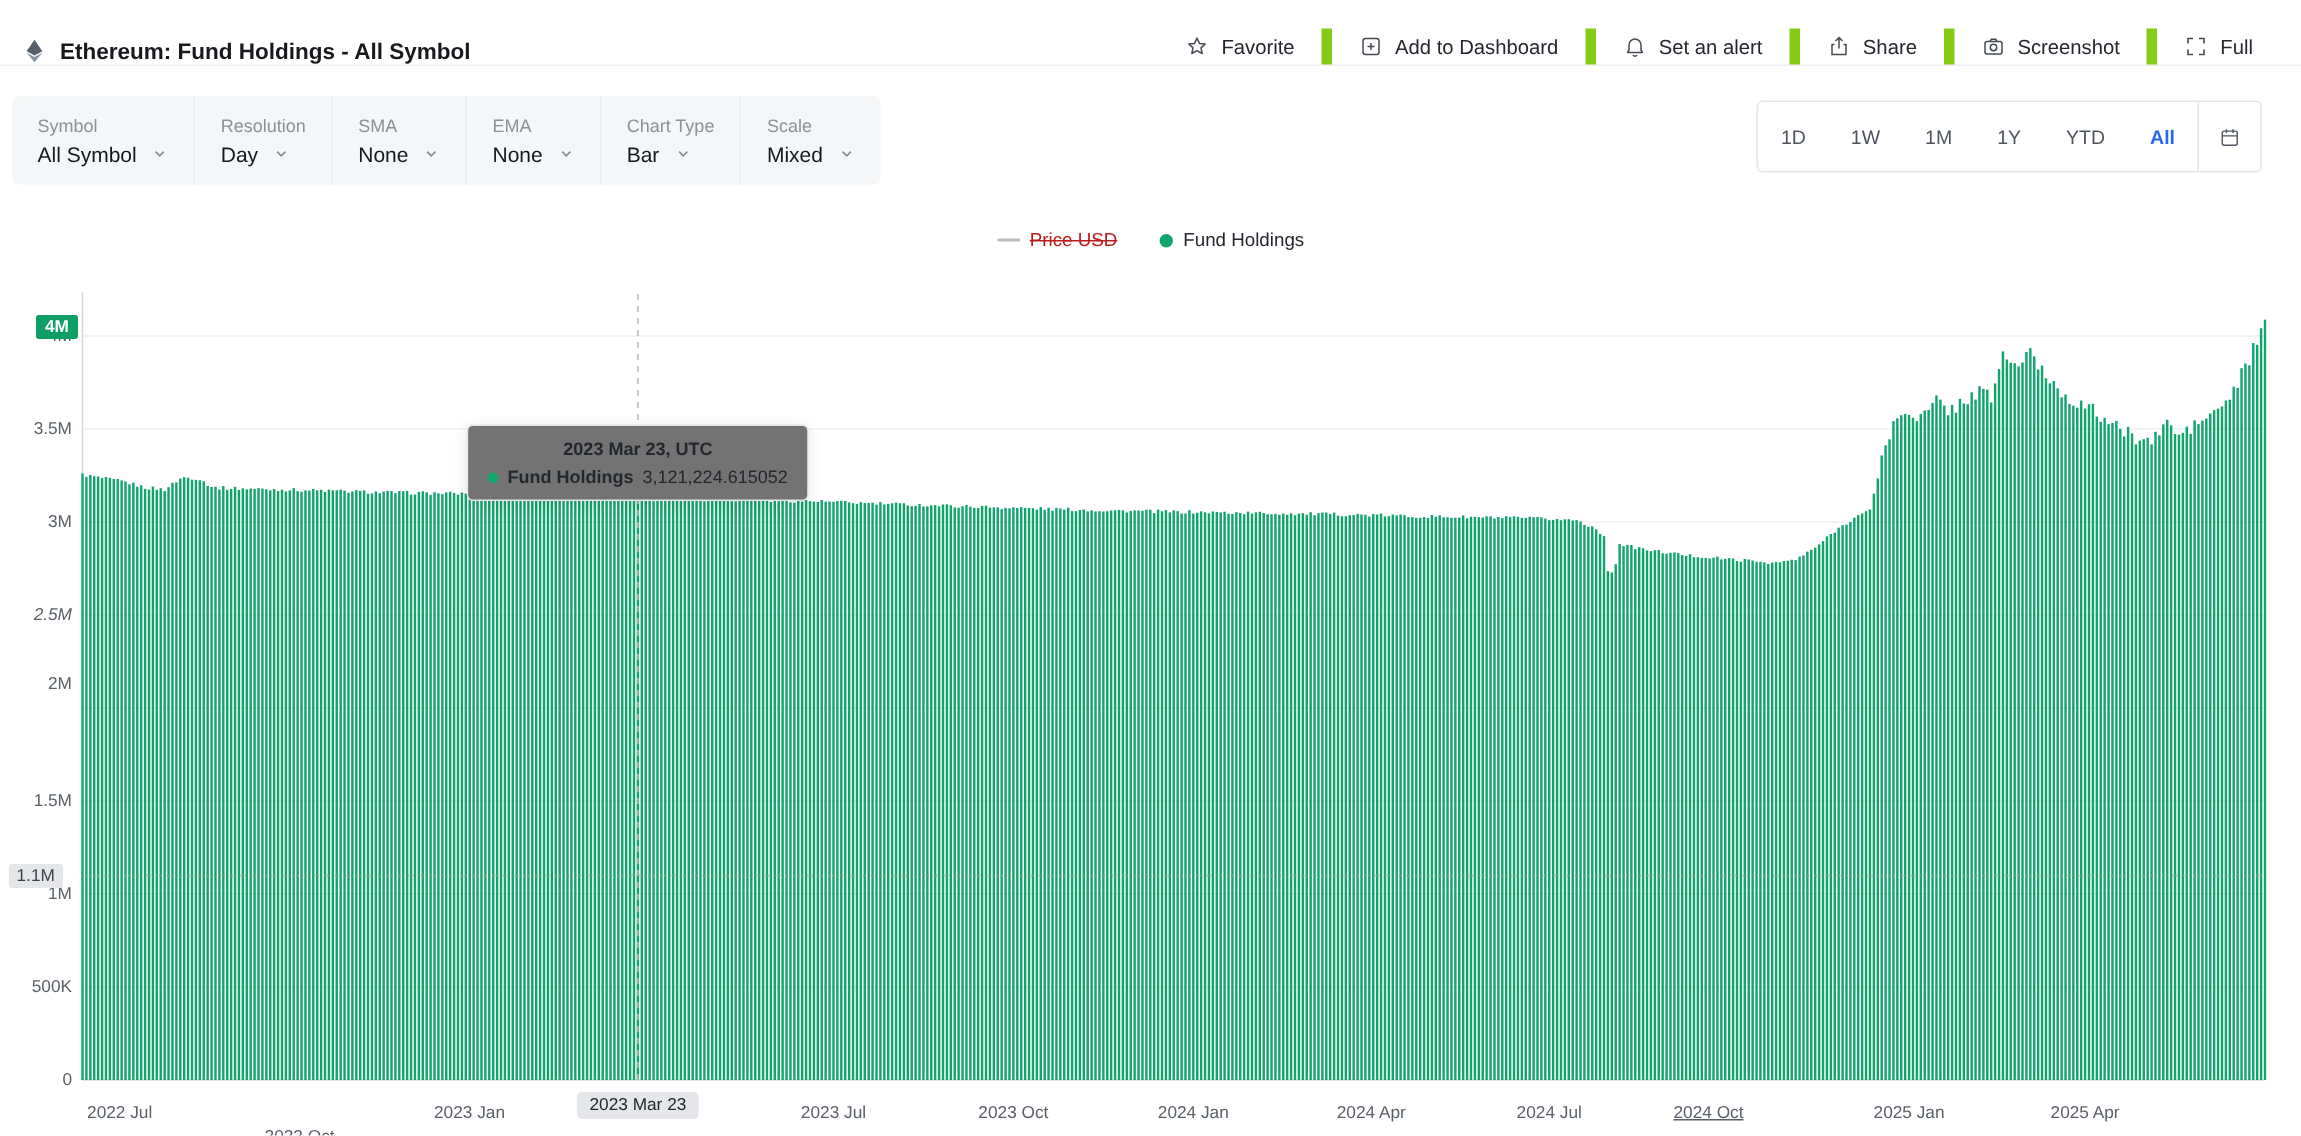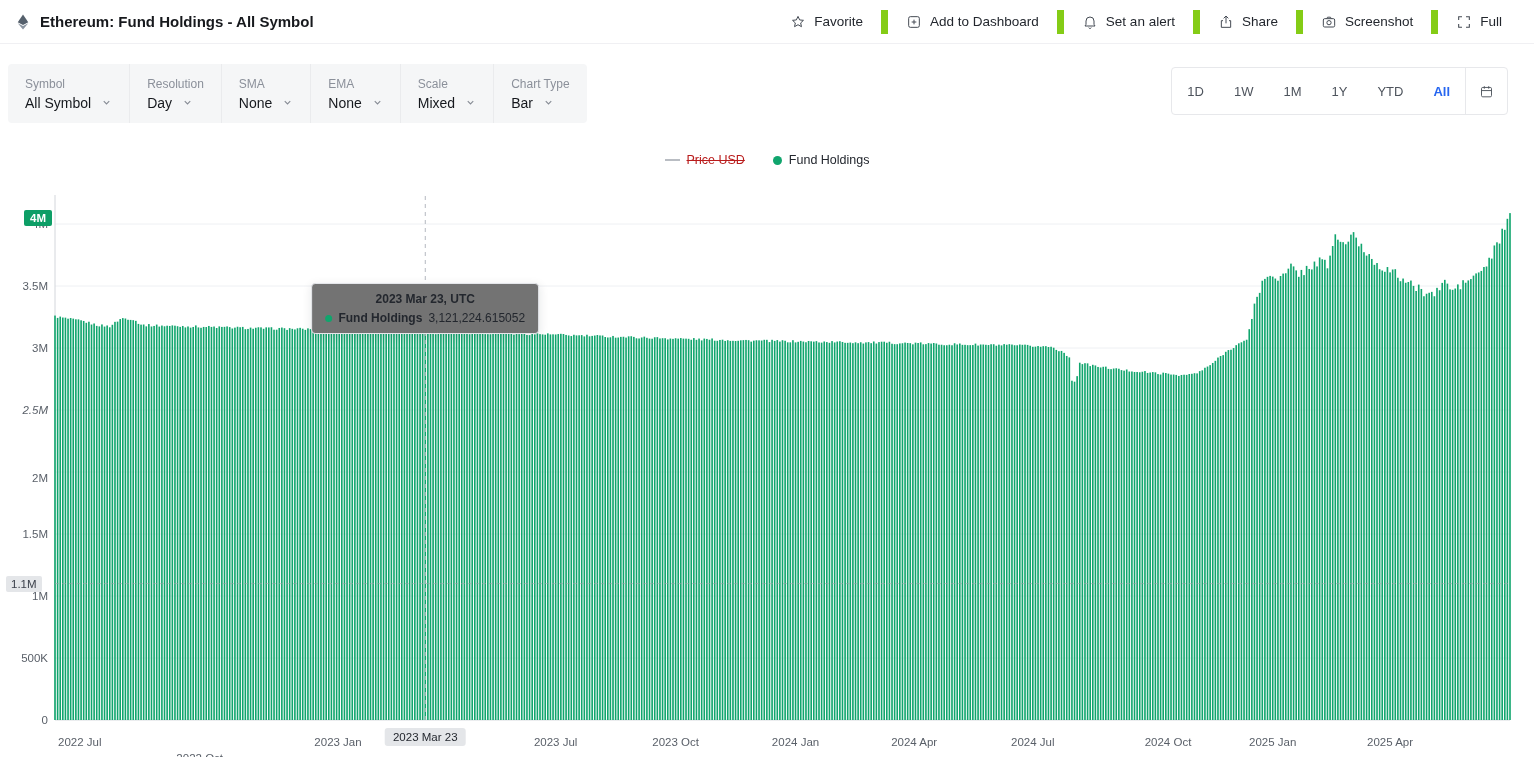--- a/index.html
+++ b/index.html
@@ -4,21 +4,21 @@
 <style>
   html,body{margin:0;padding:0;}
   body{
     width:1534px;height:757px;position:relative;overflow:hidden;
     background:#ffffff;color:#1e222a;
     font-family:"Liberation Sans", sans-serif;
     -webkit-font-smoothing:antialiased;
   }
   
   .header{position:absolute;top:0;left:0;width:100%;height:44px;box-sizing:border-box;
-    display:flex;align-items:center;padding:0 14px;border-bottom:1px solid #f0f0f3;background:#fff;}
+    display:flex;align-items:flex-end;padding:0 14px;border-bottom:1px solid #f0f0f3;background:#fff;}
   .eth-icon{width:18px;height:18px;flex:0 0 auto;}
   .page-title{font-size:15px;font-weight:700;color:#17191d;margin-left:8px;}
   .hdr-actions{margin-left:auto;display:flex;align-items:center;}
   .hdr-action{display:flex;align-items:center;gap:8px;padding:0 18px;height:24px;
     font-size:13.5px;color:#23272e;cursor:pointer;white-space:nowrap;}
   .hdr-action+.hdr-action{border-left:7px solid #84cc16;}
   .hdr-action svg{width:16px;height:16px;color:#454b54;}
   
   .toolbar{position:absolute;top:64px;left:8px;height:59px;background:#f5f6f7;border-radius:4px;
     display:flex;align-items:stretch;}
@@ -149,32 +149,32 @@
   <div class="ctrl">
     <div class="ctrl-label">EMA</div>
     <div class="ctrl-value">
         <span>None</span>
       <svg viewBox="0 0 20 20">
           <path d="M5 7.5l5 5 5-5" fill="none" stroke="currentColor" stroke-width="2"></path>
         </svg>
       </div>
   </div>
   <div class="ctrl">
+    <div class="ctrl-label">Chart Type</div>
+    <div class="ctrl-value">
+        <span>Bar</span>
+      <svg viewBox="0 0 20 20">
+          <path d="M5 7.5l5 5 5-5" fill="none" stroke="currentColor" stroke-width="2"></path>
+        </svg>
+      </div>
+  </div>
+  <div class="ctrl">
     <div class="ctrl-label">Scale</div>
     <div class="ctrl-value">
         <span>Mixed</span>
-      <svg viewBox="0 0 20 20">
-          <path d="M5 7.5l5 5 5-5" fill="none" stroke="currentColor" stroke-width="2"></path>
-        </svg>
-      </div>
-  </div>
-  <div class="ctrl">
-    <div class="ctrl-label">Chart Type</div>
-    <div class="ctrl-value">
-        <span>Bar</span>
       <svg viewBox="0 0 20 20">
           <path d="M5 7.5l5 5 5-5" fill="none" stroke="currentColor" stroke-width="2"></path>
         </svg>
       </div>
   </div>
 </div>
 
 <div class="range-group">
   <span class="range-btn">1D</span>
   <span class="range-btn">1W</span>
@@ -789,29 +789,29 @@
     <div class="t-row">
       <span class="t-dot" style="background: rgb(16, 165, 109);"></span>
       <span class="t-series">Fund Holdings</span>
       <span class="t-value">3,121,224.615052</span>
     </div>
   </div>
 <div class="ytick" style="top: 34px;">4M</div>
     <div class="ytick" style="top: 96px;">3.5M</div>
     <div class="ytick" style="top: 158px;">3M</div>
     <div class="ytick" style="top: 220px; font-style: italic;">2.5M</div>
-    <div class="ytick" style="top: 288px;">2M</div>
+    <div class="ytick" style="top: 266px;">2M</div>
     <div class="ytick" style="top: 344px;">1.5M</div>
     <div class="ytick" style="top: 406px;">1M</div>
     <div class="ytick" style="top: 468px;">500K</div>
     <div class="ytick" style="top: 530px;">0</div>
     <div class="xtick" style="left: 79.7715px;">2022 Jul</div>
     <div class="xtick" style="left: 199.718px; margin-top: 16px;">2022 Oct</div>
-    <div class="xtick" style="left: 338px; text-align: center;">2023 Jan</div>
+    <div class="xtick" style="left: 313px; text-align: center;">2023 Jan</div>
     <div class="xtick" style="left: 555.645px;">2023 Jul</div>
     <div class="xtick" style="left: 675.591px;">2023 Oct</div>
     <div class="xtick" style="left: 795.538px;">2024 Jan</div>
     <div class="xtick" style="left: 914.18px;">2024 Apr</div>
     <div class="xtick" style="left: 1032.82px;">2024 Jul</div>
-    <div class="xtick" style="left: 1168px;">2024 Oct</div>
+    <div class="xtick" style="left: 1139px; text-decoration: underline;">2024 Oct</div>
     <div class="xtick" style="left: 1272.72px;">2025 Jan</div>
     <div class="xtick" style="left: 1390.05px;">2025 Apr</div>
   </div>
 
 </body></html>

